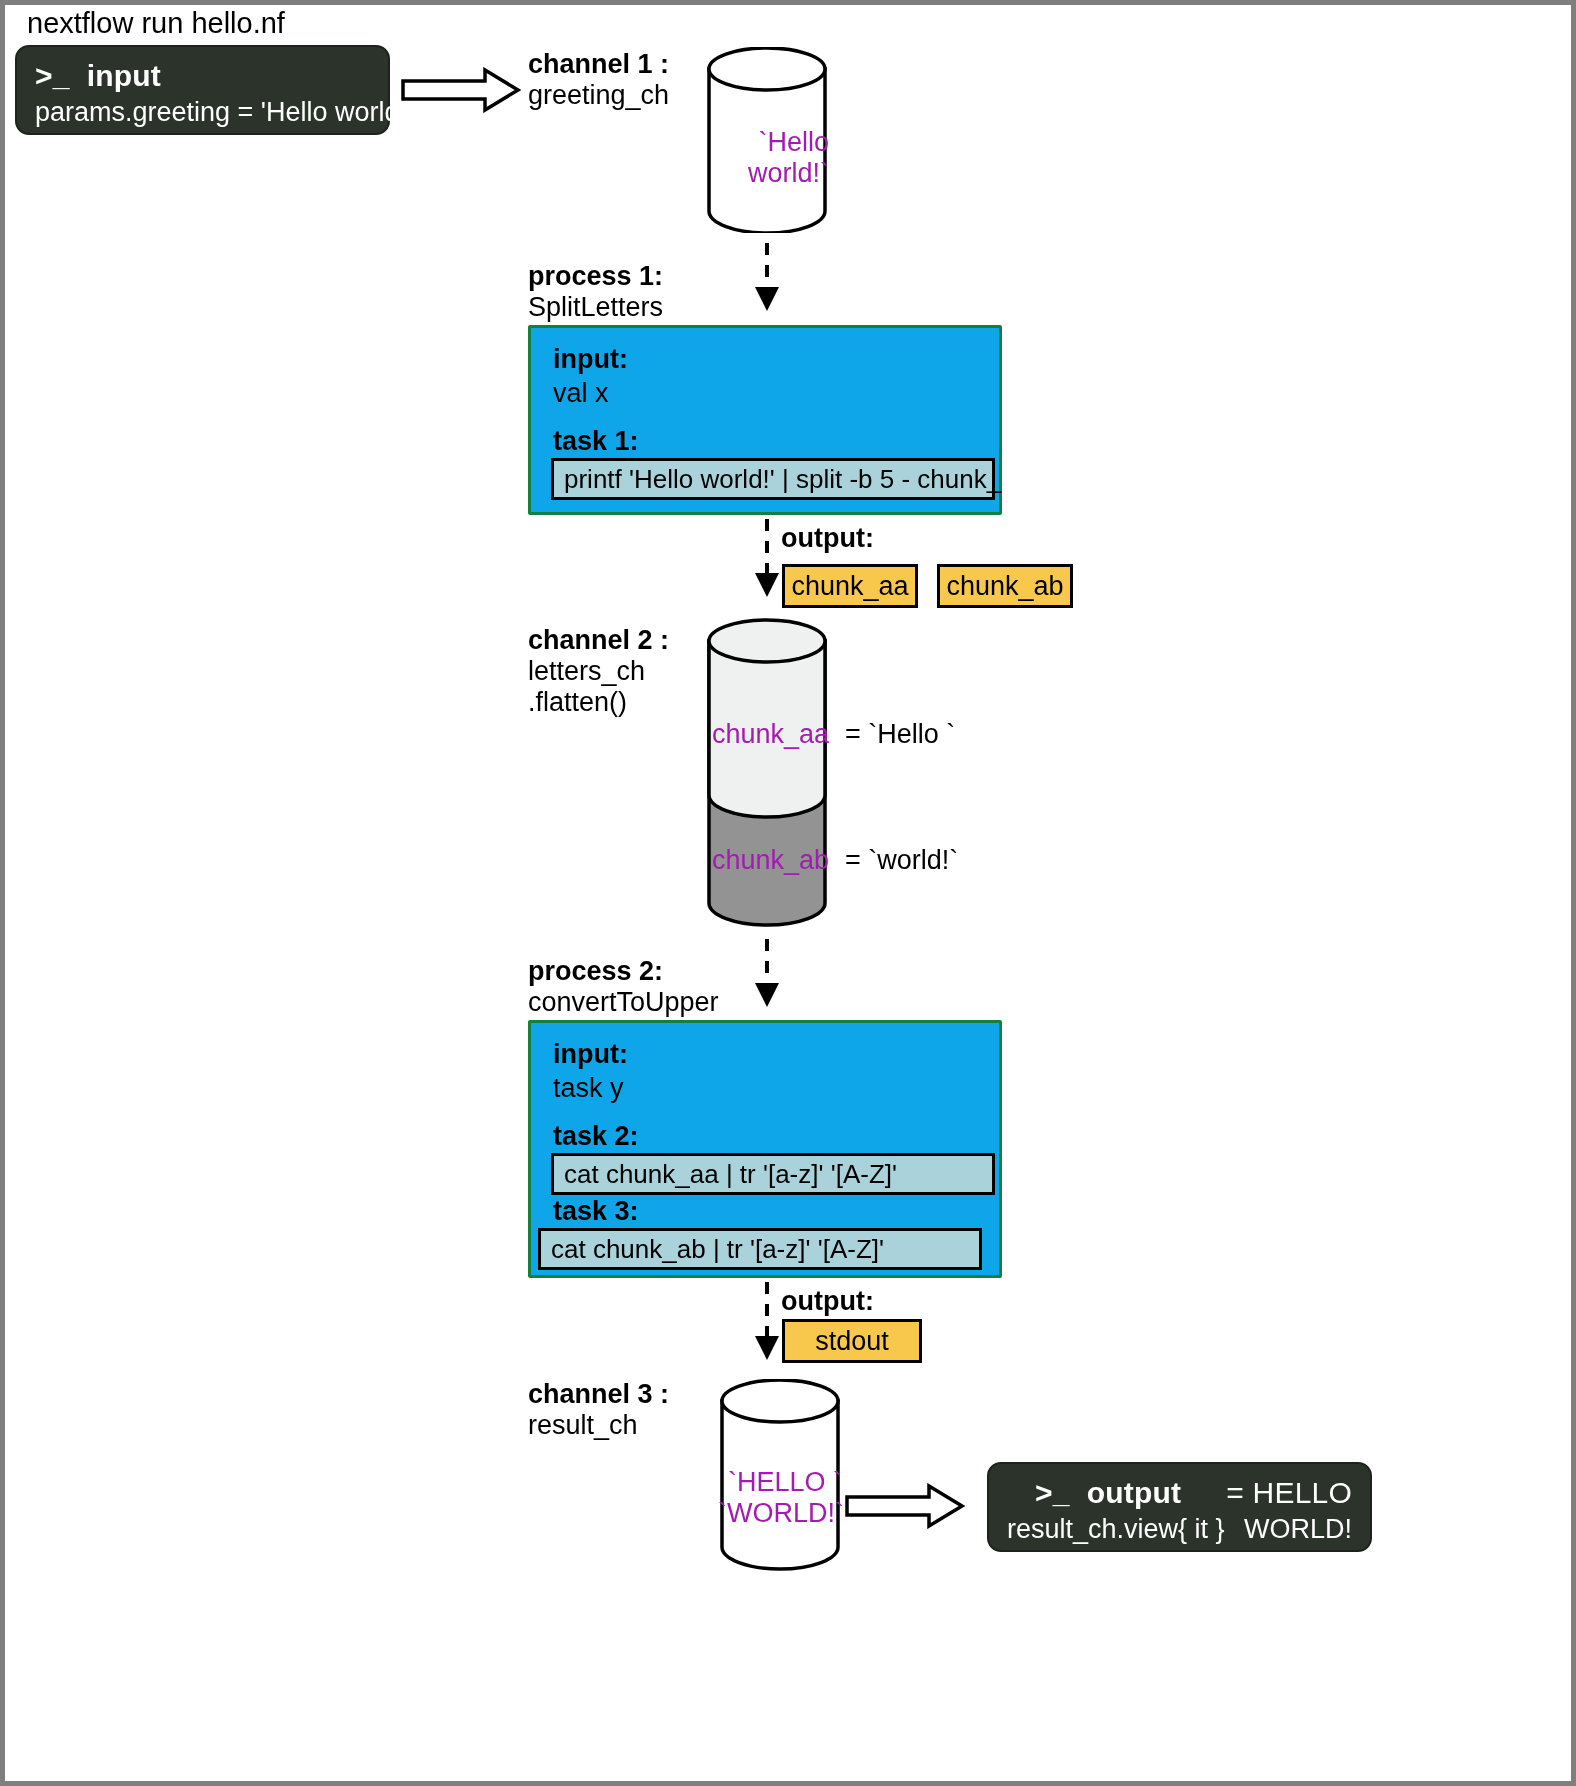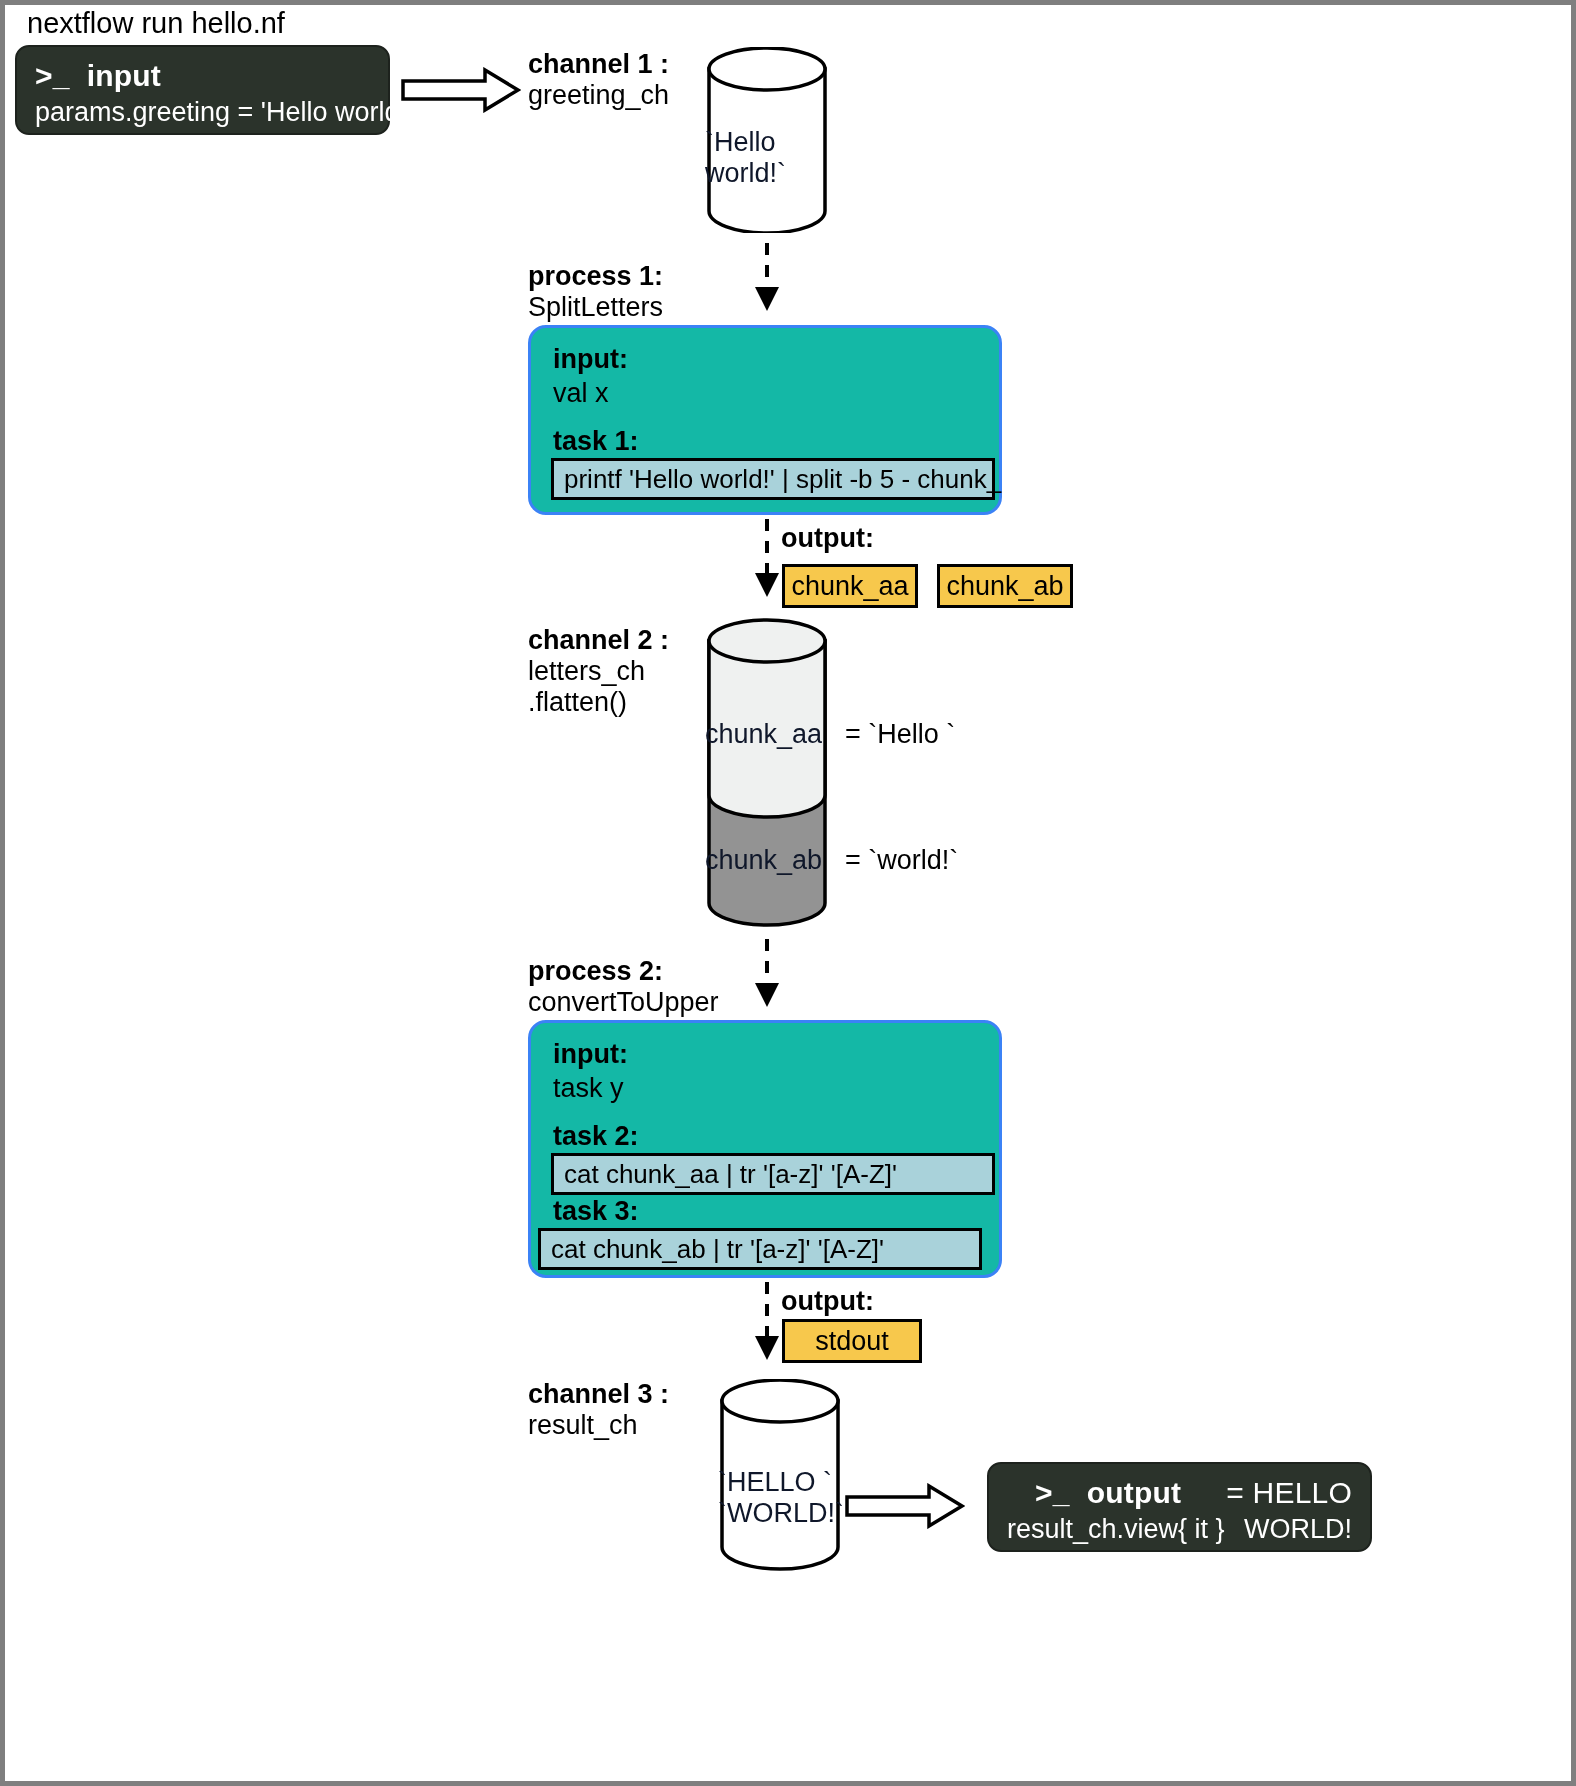--- a/index.html
+++ b/index.html
@@ -26,23 +26,23 @@
   .term-line1{font-size:30px;font-weight:bold;letter-spacing:.2px;white-space:nowrap;}
   .term-line2{font-size:27px;white-space:nowrap;margin-top:4px;}
   .prompt{font-weight:bold;}
 
   
   .lbl-bold{font-size:27px;font-weight:bold;color:#000;white-space:nowrap;}
   .lbl-reg{font-size:27px;color:#000;white-space:nowrap;}
 
   
   .process-box{
-    border:3px solid #3b82f6;
-    border-radius:18px;
-    background:#14b8a6;
+    border:3px solid #15803d;
+    border-radius:2px;
+    background:#0ea5e9;
     box-sizing:border-box;
   }
   .io-head{font-size:27px;font-weight:bold;}
   .io-val{font-size:27px;}
   .task-head{font-size:27px;font-weight:bold;}
   .cmd-box{
     background:#a9d2da;
     border:3px solid #000;
     box-sizing:border-box;
     font-size:26px;
@@ -58,21 +58,21 @@
     box-sizing:border-box;
     display:flex;align-items:center;justify-content:center;
     font-size:27px;color:#000;
   }
 
   
   .cyl{position:absolute;}
   .cyl svg{display:block;}
   .cyl-text{
     position:absolute;
-    font-size:27px;color:#0f172a;text-align:left;
+    font-size:27px;color:#a21caf;text-align:right;
     width:100%;left:0;
     line-height:1.15;
     pointer-events:none;
   }
   .eq{position:absolute;font-size:27px;color:#000;white-space:nowrap;}
 
   
   .dashline{position:absolute;}
   .hollow-arrow{position:absolute;}
   .side-note{position:absolute;font-size:27px;font-weight:bold;color:#000;white-space:nowrap;}

